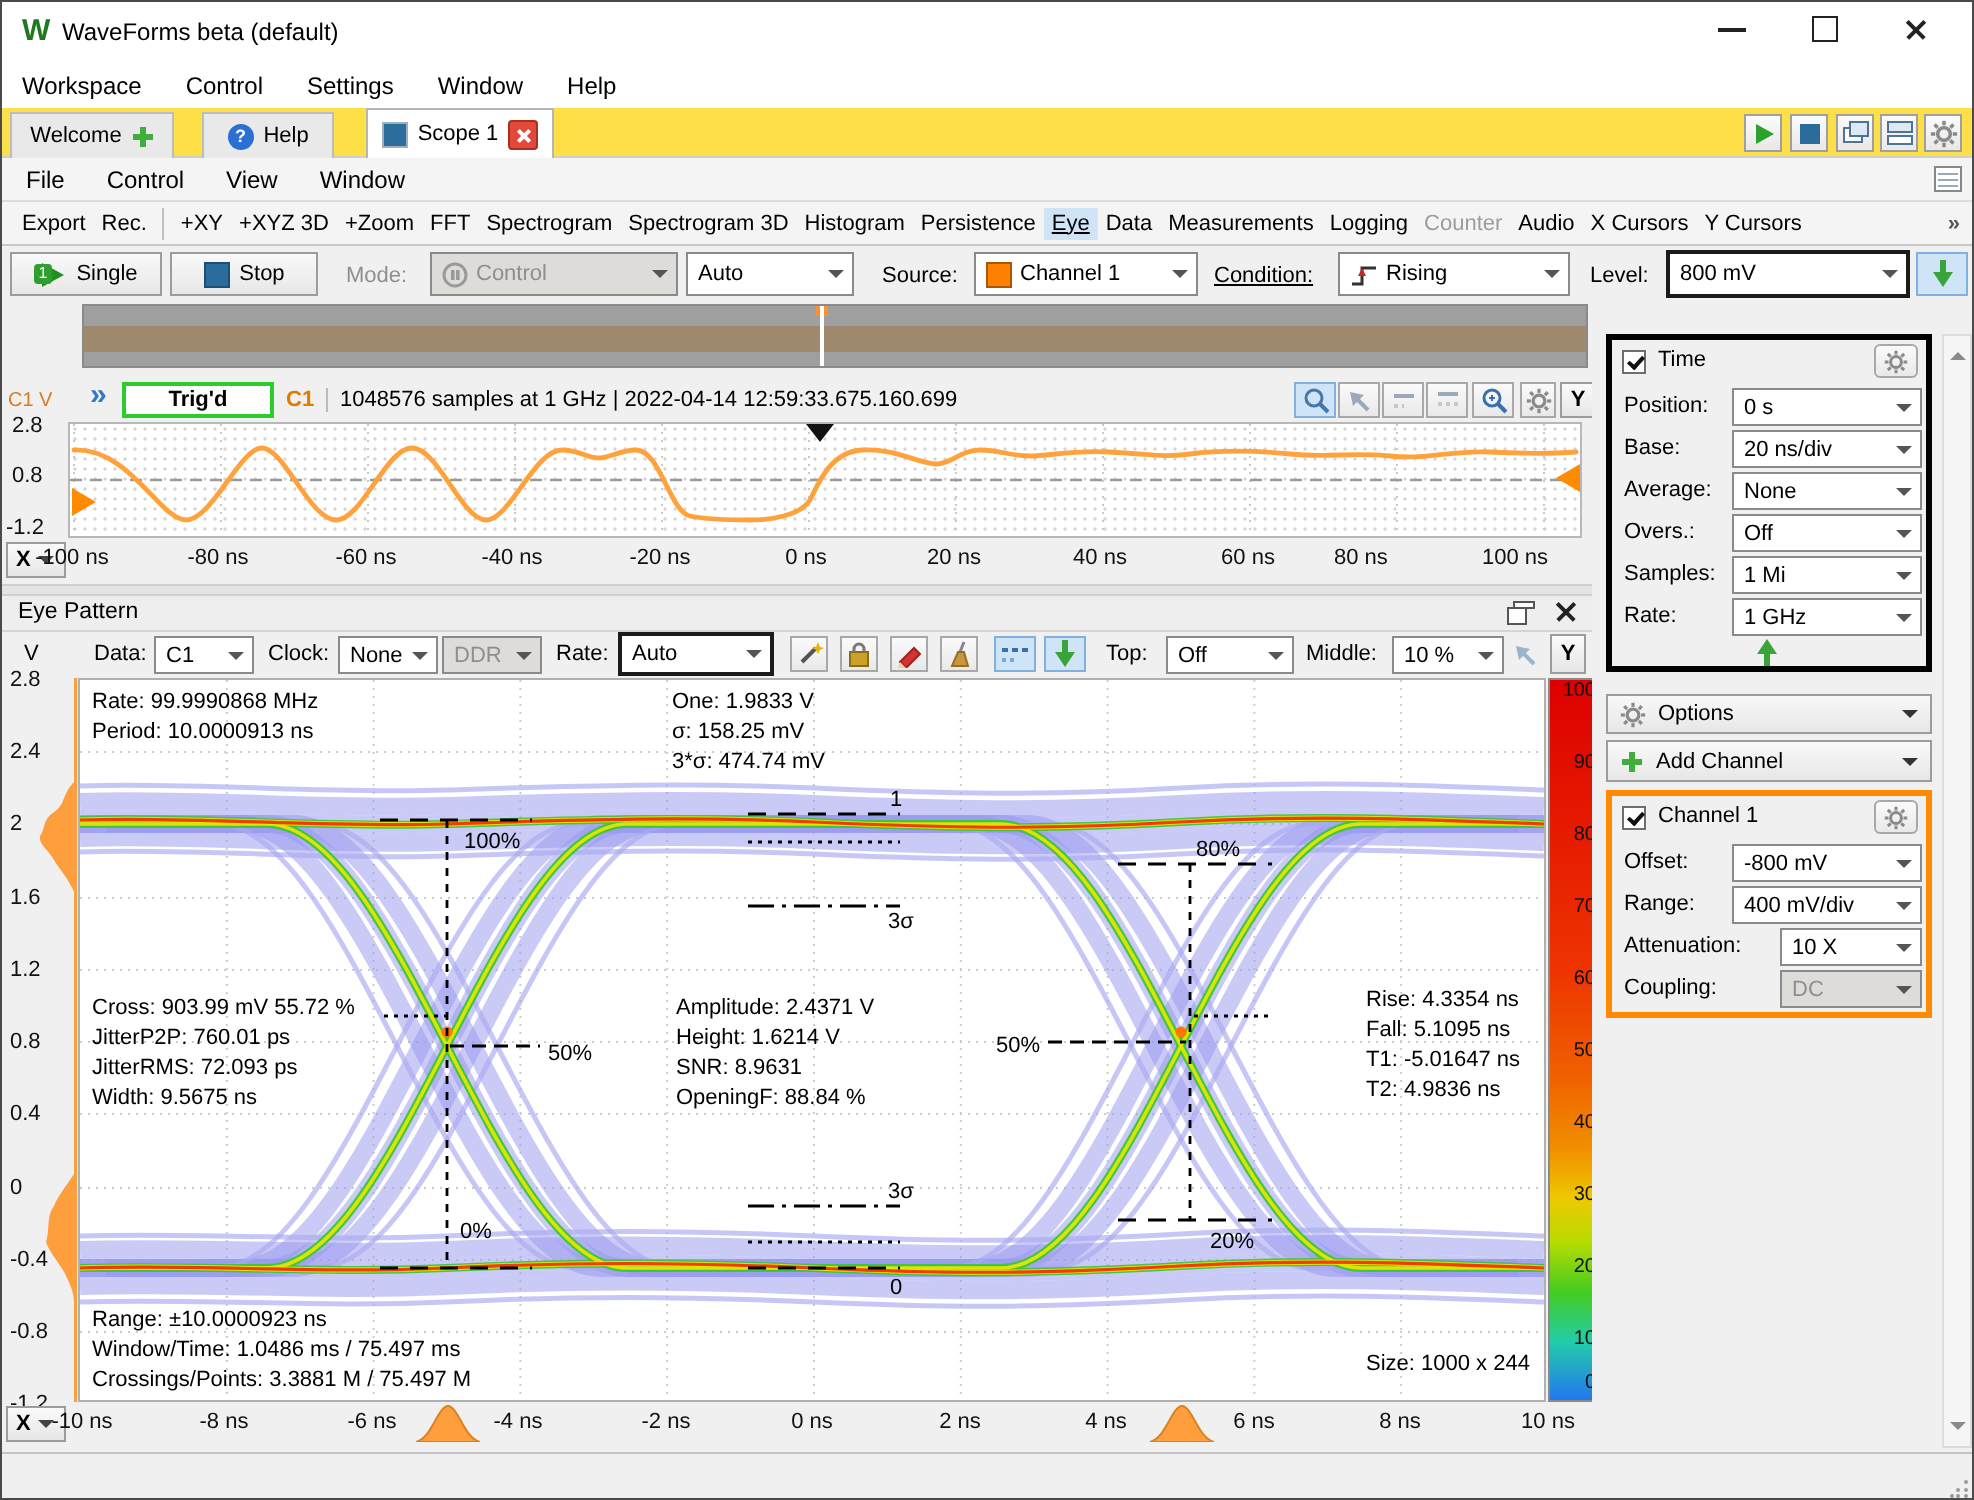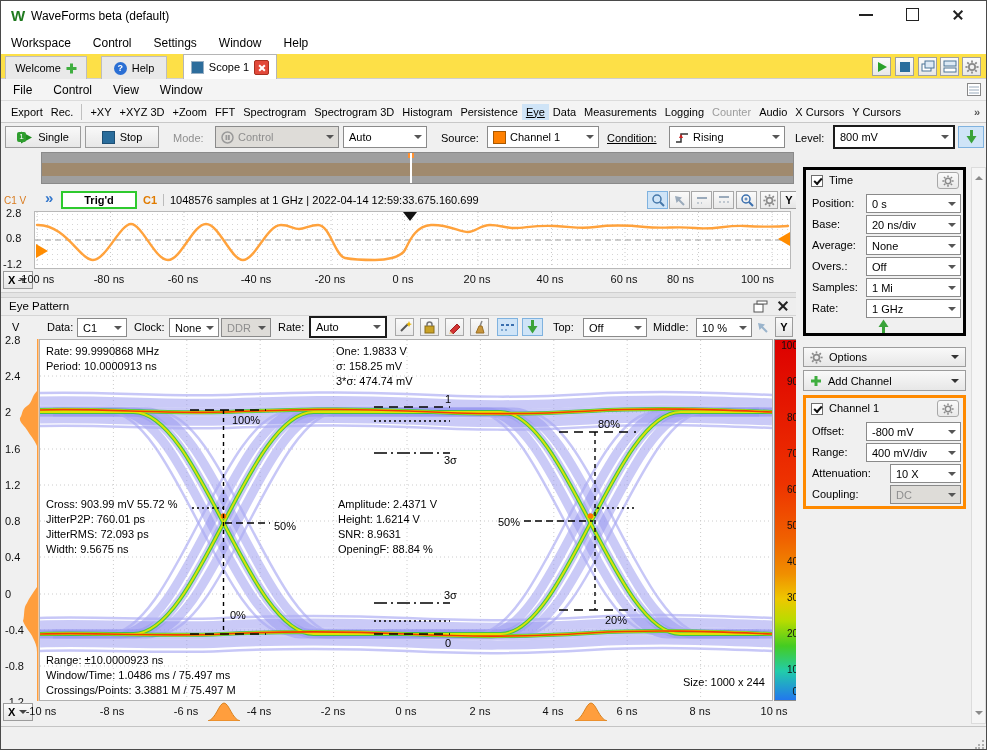--- a/index.html
+++ b/index.html
@@ -518,20 +518,26 @@
     <div>JitterP2P: 760.01 ps</div>
     <div>JitterRMS: 72.093 ps</div>
     <div>Width:  9.5675 ns</div>
   </div>
   <div class="meas" style="left:337px;top:496px;">
     <div>Amplitude: 2.4371 V</div>
     <div>Height: 1.6214 V</div>
     <div>SNR: 8.9631</div>
     <div>OpeningF: 88.84 %</div>
   </div>
+  <div class="meas" style="left:682px;top:492px;">
+    <div>Rise: 4.3354 ns</div>
+    <div>Fall: 5.1095 ns</div>
+    <div>T1: -5.01647 ns</div>
+    <div>T2: 4.9836 ns</div>
+  </div>
   <div class="meas" style="left:45px;top:652px;">
     <div>Range: ±10.0000923 ns</div>
     <div>Window/Time: 1.0486 ms / 75.497 ms</div>
     <div>Crossings/Points: 3.3881 M / 75.497 M</div>
   </div>
   <span class="meas" style="left:682px;top:674px;">Size: 1000 x 244</span>
 
   <div class="abs" style="left:773px;top:338px;width:27px;height:362px;border:1px solid #8a8a8a;box-sizing:border-box;background:linear-gradient(#dd0000 0%, #ee3300 40%, #f06000 55%, #f08f00 65%, #eec800 72%, #b8dc00 78%, #44cc22 85%, #22ccaa 92%, #2277ee 100%);"></div>
   <span class="tick" style="left:773px;top:339px;width:24px;text-align:right;font-size:10px;">100</span>
   <span class="tick" style="left:773px;top:375px;width:24px;text-align:right;font-size:10px;">90</span>

